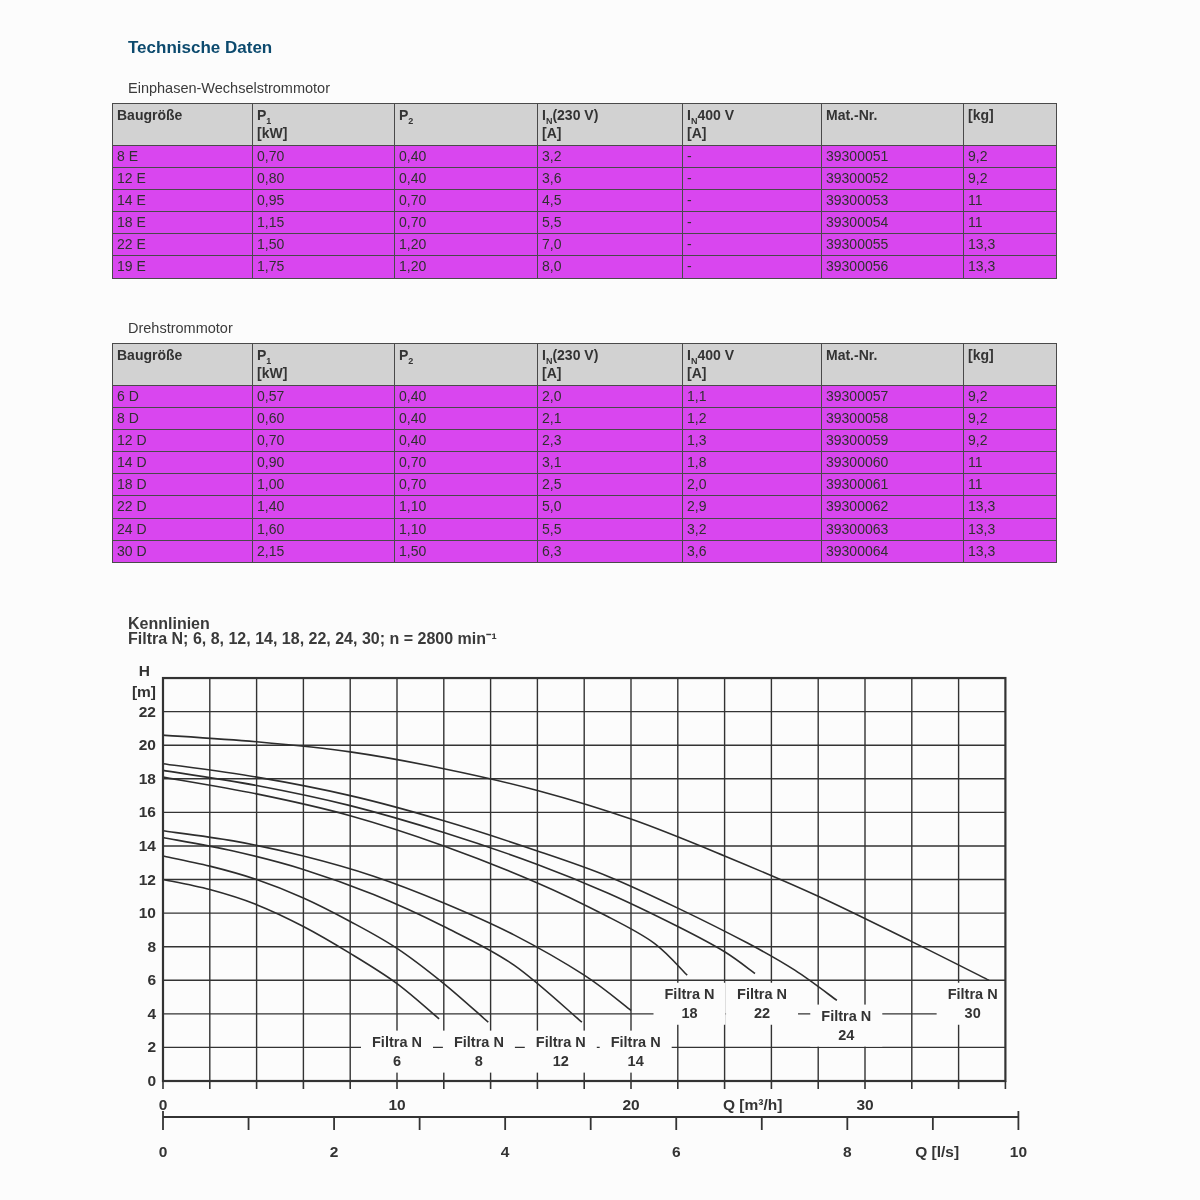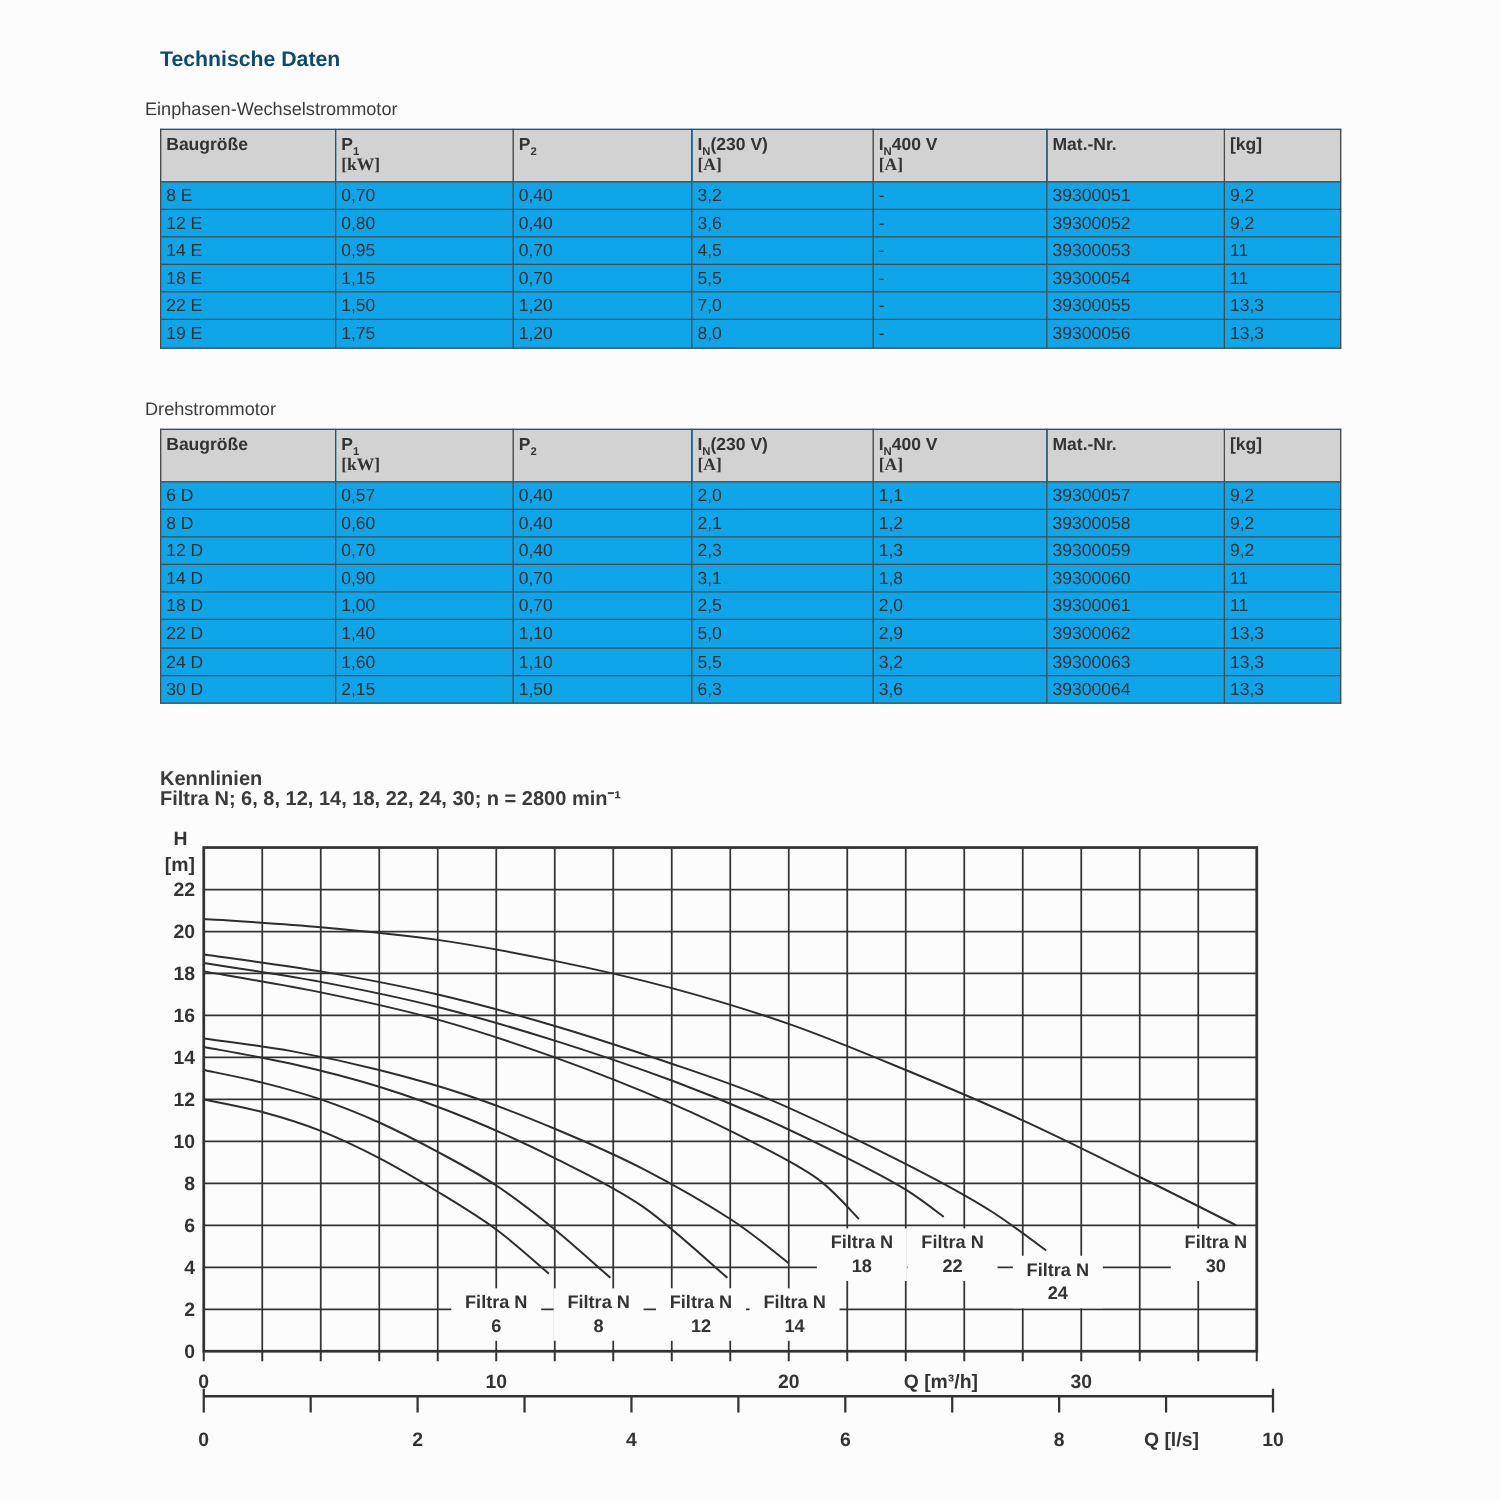--- a/index.html
+++ b/index.html
@@ -6,28 +6,28 @@
   body{
     width:1200px;height:1200px;
     background:#fcfcfc;
     font-family:"Liberation Sans", sans-serif;
     color:#333;
     position:relative;
     overflow:hidden;
   }
   .abs{position:absolute;}
   .doc-title{left:128px;top:38px;font-size:17px;font-weight:bold;color:#0c4a6e;}
-  .tbl-caption{left:116px;font-size:14.5px;color:#3b3b3b;}
+  .tbl-caption{left:128px;font-size:14.5px;color:#3b3b3b;}
   .sec-title{left:128px;font-size:16px;font-weight:bold;color:#3a3a3a;}
   table.data{
     border-collapse:collapse;
     table-layout:fixed;
-    position:absolute;left:128px;
+    position:absolute;left:112px;
     width:944px;
-    background:#0ea5e9;
+    background:#d946ef;
   }
   table.data th, table.data td{
     border:1.6px solid #4a4a4a;
     padding:0 4px;
     text-align:left;
     vertical-align:top;
     font-size:14px;
     overflow:hidden;
     white-space:nowrap;
   }
@@ -38,21 +38,21 @@
     line-height:18px;
     padding-top:2px;
   }
   table.data td{
     height:21.1px;
     line-height:20px;
     font-weight:normal;
     color:#303030;
   }
   table.data sub{font-size:9px;line-height:0;}
-  .unit{font-weight:bold;font-family:Liberation Serif, serif;}
+  .unit{font-weight:bold;}
   svg text{font-family:"Liberation Sans", sans-serif;fill:#333;}
 </style>
 </head>
 <body>
 
 <div class="abs doc-title">Technische Daten</div>
 
 <div class="abs tbl-caption" style="top:80px;">Einphasen-Wechselstrommotor</div>
 <table class="data" style="top:103px;">
   <colgroup>

